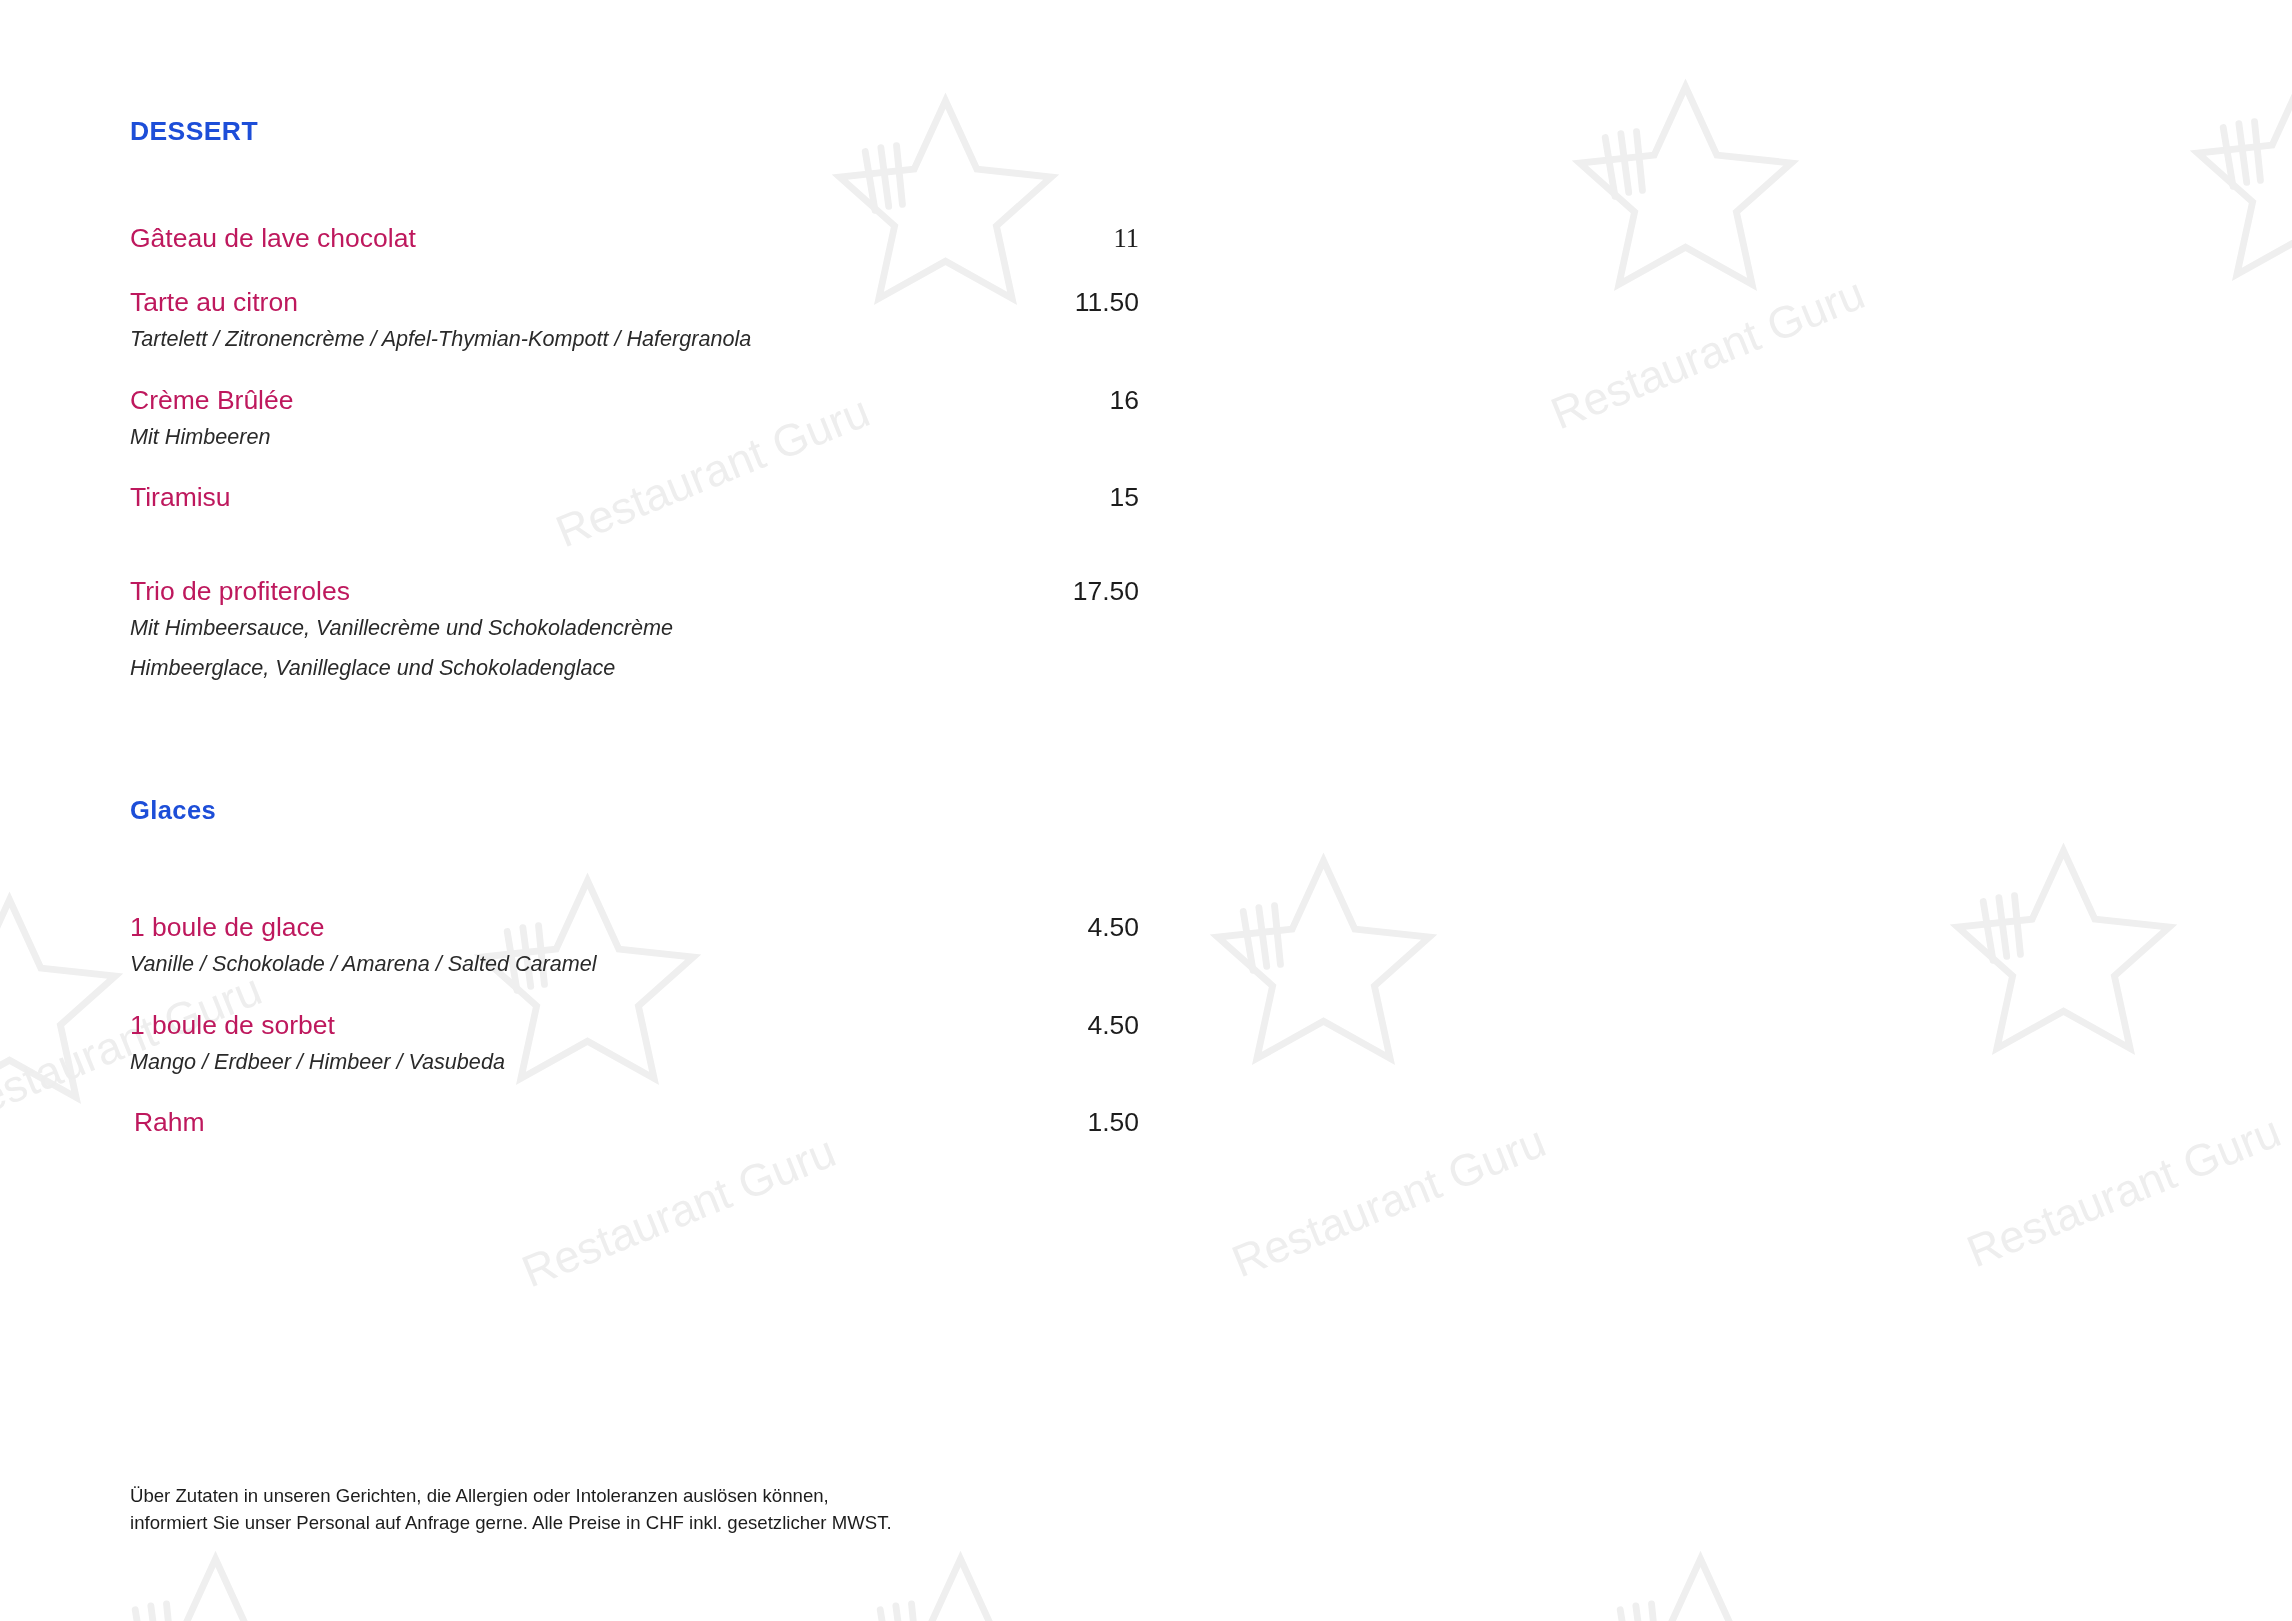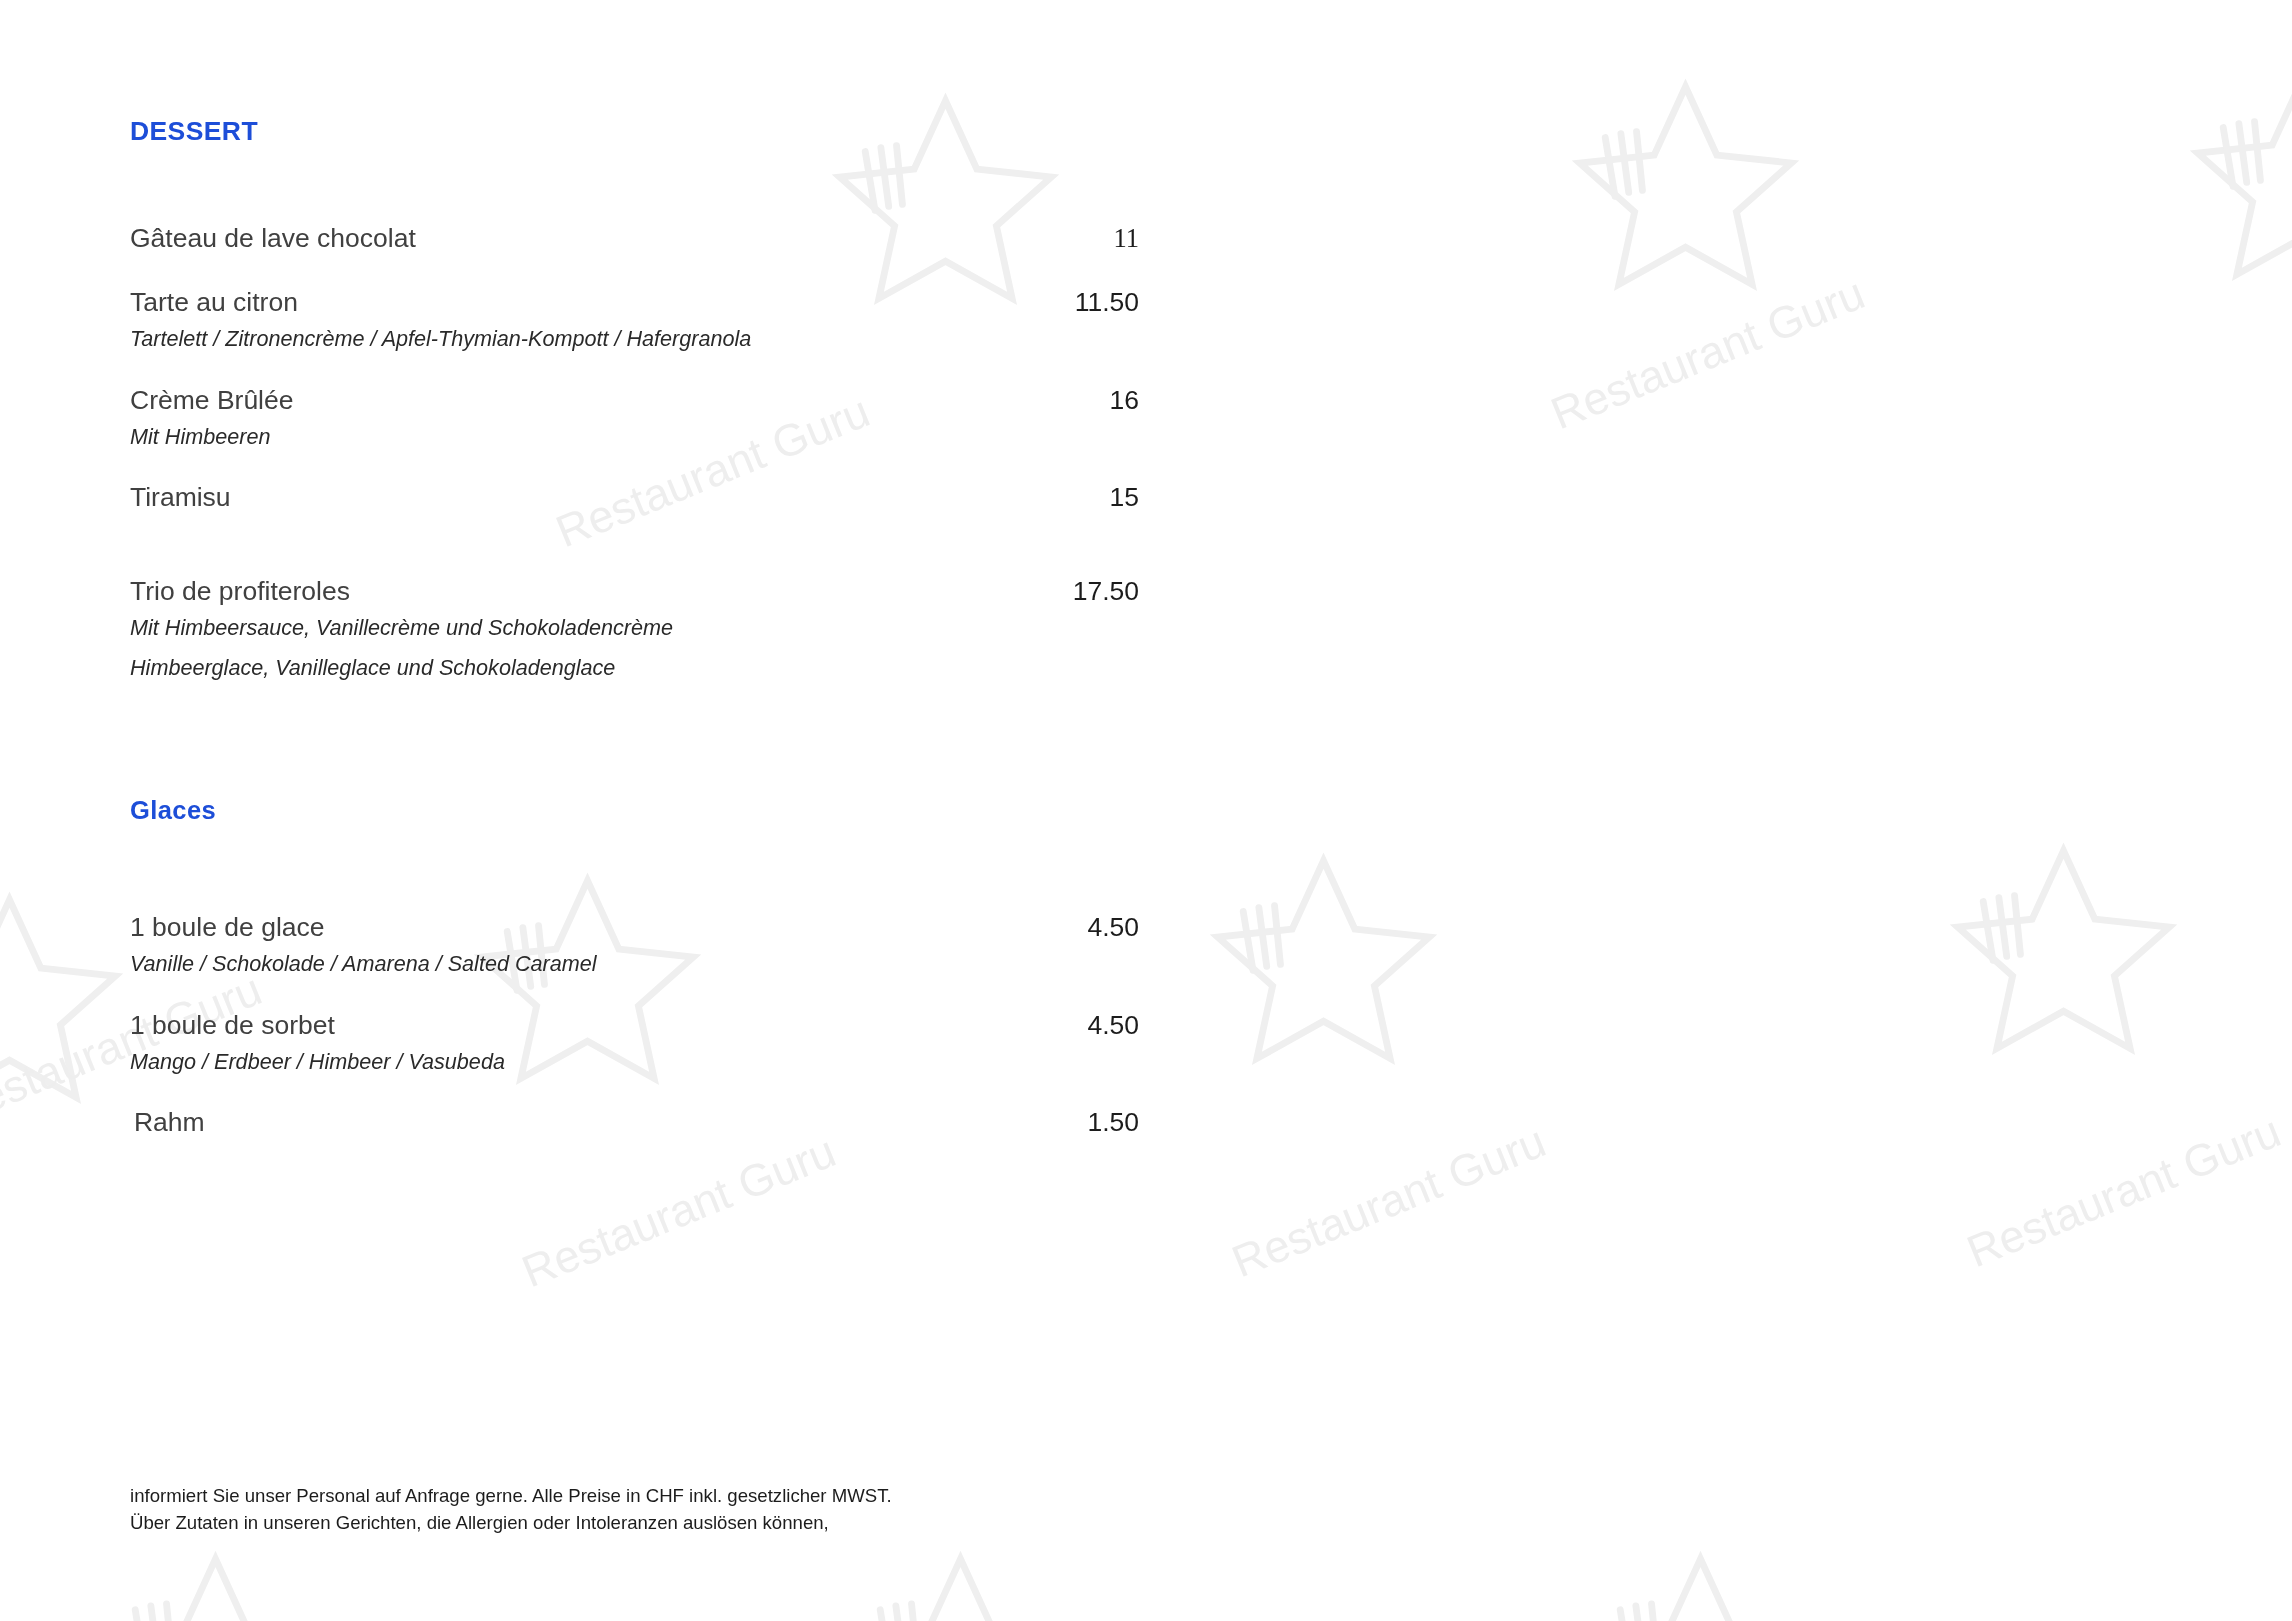--- a/index.html
+++ b/index.html
@@ -67,21 +67,21 @@
   .item-head {
     position: relative;
     height: 33px;
   }
   .item-name {
     position: absolute;
     left: 0;
     top: 0;
     font-size: 26.5px;
     font-weight: 400;
-    color: #404040;
+    color: #be185d;
     white-space: nowrap;
     text-align: right;
   }
   .price-pos {
     position: absolute;
     top: 0;
     font-size: 26.5px;
     color: #1c1c1c;
     text-align: right;
     width: 137px;
@@ -256,18 +256,18 @@
     <div class="item" style="margin-bottom:0;">
       <div class="item-head">
         <span class="item-name" style="left:3.9px;"> Rahm</span>
         <span class="price-pos" style="left:872px;">1.50</span>
       </div>
     </div>
 
   </div>
 
   <div class="footer-note">
+    <div>Über Zutaten in unseren Gerichten, die Allergien oder Intoleranzen auslösen können,</div>
     <div>informiert Sie unser Personal auf Anfrage gerne. Alle Preise in CHF inkl. gesetzlicher MWST.</div>
-    <div>Über Zutaten in unseren Gerichten, die Allergien oder Intoleranzen auslösen können,</div>
   </div>
 
 </div>
 
 
 </body></html>

